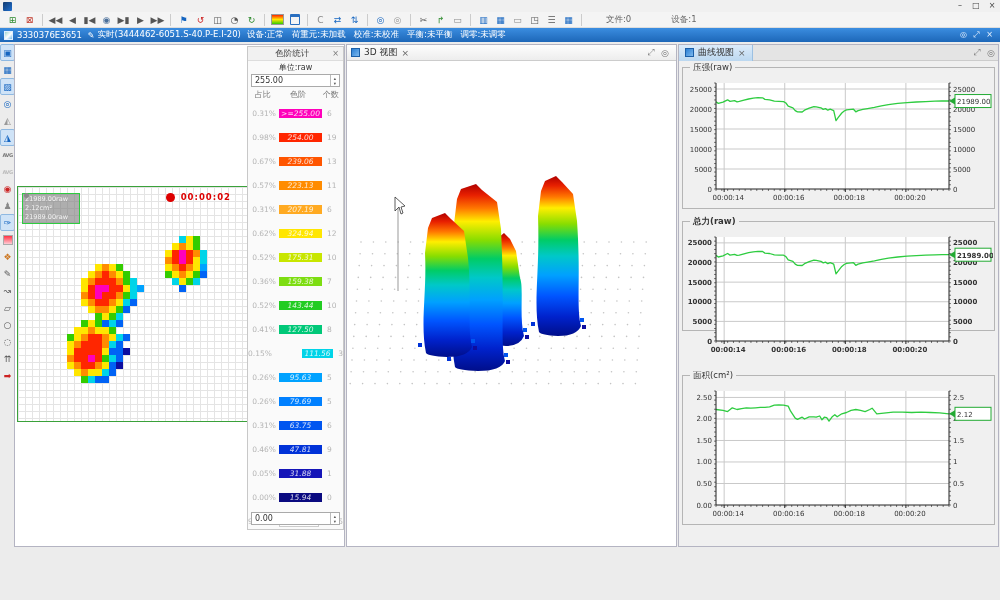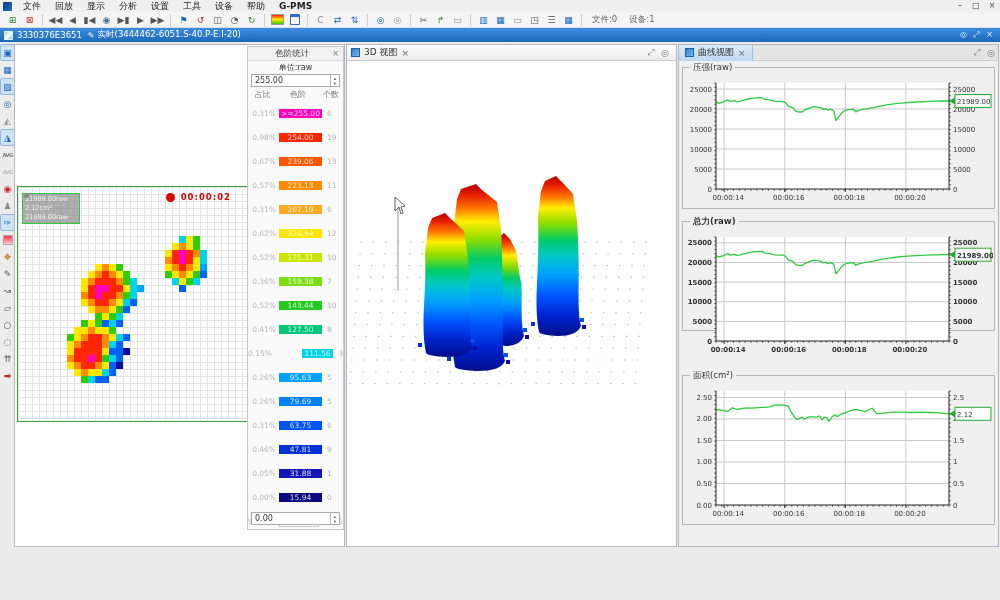--- a/index.html
+++ b/index.html
@@ -13,21 +13,21 @@
   .menu-item.brand { font-weight:bold; }
   .mb-spacer { flex:1; }
   .winbtn { width:16px; text-align:center; font-size:8px; color:#444; line-height:12px; }
 
   
   .toolbar { position:absolute; left:0; top:12px; width:1000px; height:16px; background:#f4f4f4; border-bottom:1px solid #ddd; display:flex; align-items:center; padding-left:4px; z-index:29; }
   .tb-item { min-width:15px; height:14px; display:inline-flex; align-items:center; justify-content:center; font-size:9px; margin:0 1px; border-radius:2px; }
   .tb-sep { width:1px; height:12px; background:#ccc; margin:0 4px; }
   .tb-colorbar { width:13px; height:11px; background:linear-gradient(180deg,#ff2600,#ffe600,#33cc00); border:1px solid #999; }
   .tb-trash { width:10px; height:11px; border:1.5px solid #2a6fc0; border-top:3px solid #2a6fc0; border-radius:1px; }
-  .tb-count { font-size:8.5px; color:#666; margin:0 6px; }
+  .tb-count { font-size:8.5px; color:#666; margin:0 20px; }
 
   
   .statusbar { position:absolute; left:0; top:28px; width:1000px; height:14px; background:linear-gradient(180deg,#3b8de0,#1d67b8); color:#fff; display:flex; align-items:center; padding:0 4px; z-index:28; }
   .sb-icon { width:9px; height:9px; background:linear-gradient(135deg,#9fd6d0,#fff 55%,#6fb8e8); border:1px solid #dfefff; margin-right:4px; }
   .sb-text { font-size:8.5px; margin-right:6px; white-space:nowrap; }
   .sb-edit { font-size:8px; margin-right:3px; }
   .sb-field { font-size:8.5px; margin-right:8px; white-space:nowrap; }
   .sb-spacer { flex:1; }
   .sb-btn { width:13px; text-align:center; font-size:8px; color:#eaf3ff; }
 
@@ -71,50 +71,39 @@
   .lg-close { font-size:8px; color:#777; }
   .lg-unit { text-align:center; font-size:8px; color:#333; height:12px; line-height:13px; }
   .lg-input { margin:1px 3px; height:13px; border:1px solid #aaa; background:#fff; display:flex; align-items:center; font-size:8px; padding-left:3px; position:relative; }
   .lg-spin { position:absolute; right:0; top:0; width:9px; height:100%; border-left:1px solid #bbb; display:flex; flex-direction:column; align-items:center; justify-content:center; font-size:4.5px; color:#555; line-height:5px; }
   .lg-cols { display:flex; font-size:8px; color:#777; height:13px; align-items:center; }
   .lg-cols span:nth-child(1){ width:30px; text-align:center; }
   .lg-cols span:nth-child(2){ width:42px; text-align:center; }
   .lg-cols span:nth-child(3){ width:25px; text-align:center; }
   .lg-row { display:flex; height:24px; align-items:center; }
   .lg-pct { width:28px; text-align:right; font-size:7.5px; color:#b5b5b5; align-self:center; }
-  .lg-cell { width:43px; margin-left:3px; display:flex; align-items:center; justify-content:center; font-size:7.5px; color:rgba(255,255,255,0.82); }
+  .lg-cell { width:43px; margin-left:3px; display:flex; align-items:center; justify-content:center; font-size:7.5px; color:rgba(255,255,255,0.82);font-style:italic; }
   .lg-cell.outlined { border:1px solid #ccc; color:#9a9a9a; margin-top:1px; }
   .lg-cnt { flex:1; text-align:left; padding-left:5px; font-size:7.5px; color:#b5b5b5; align-self:center; }
 
   
   .fieldset { position:absolute; left:3px; right:3px; border:1px solid #b5b5b5; background:#f0f0f0; }
   .fs-title { position:absolute; top:-6px; left:7px; background:#f0f0f0; padding:0 3px; font-size:8.5px; color:#333; }
   .chart { position:absolute; left:1px; right:1px; top:7px; bottom:1px; }
   #fs1 { top:22px; height:142px; }
   #fs2 { top:176px; height:110px;font-weight:bold; }
   #fs3 { top:330px; height:150px; }
 
   .view3d { position:absolute; left:0; top:16px; width:329px; height:485px; }
 </style>
 </head>
 <body>
 
 <div class="menubar">
   <div class="appicon"></div>
-  <div id="menu-items" style="display:flex;">
-      <span class="menu-item">文件</span>
-      <span class="menu-item">回放</span>
-      <span class="menu-item">显示</span>
-      <span class="menu-item">分析</span>
-      <span class="menu-item">设置</span>
-      <span class="menu-item">工具</span>
-      <span class="menu-item">设备</span>
-      <span class="menu-item">帮助</span>
-      <span class="menu-item brand">G-PMS</span>
-    </div>
   <div class="mb-spacer"></div>
   <div id="window-controls" style="display:flex;">
       <span class="winbtn">–</span>
       <span class="winbtn">□</span>
       <span class="winbtn">×</span>
     </div>
 </div>
 
 <div class="toolbar">
     <div id="toolbar-items" style="display:flex;align-items:center;">
@@ -163,20 +152,27 @@
       <span class="tb-count">文件:0</span>
       <span class="tb-count">设备:1</span>
     </div>
   </div>
 
 <div class="statusbar">
   <div class="sb-icon"></div>
   <span class="sb-text">3330376E3651</span>
   <span class="sb-edit">✎</span>
   <span class="sb-text">实时(3444462-6051.S-40.P-E.I-20)</span>
+  <div id="sb-fields" style="display:flex;">
+      <span class="sb-field">设备:正常</span>
+      <span class="sb-field">荷重元:未加载</span>
+      <span class="sb-field">校准:未校准</span>
+      <span class="sb-field">平衡:未平衡</span>
+      <span class="sb-field">调零:未调零</span>
+    </div>
   <div class="sb-spacer"></div>
   <div id="sb-right" style="display:flex;">
       <span class="sb-btn">◎</span>
       <span class="sb-btn">⤢</span>
       <span class="sb-btn">×</span>
     </div>
 </div>
 
 <div class="main">
   <div class="side-toolbar" id="side-toolbar">

